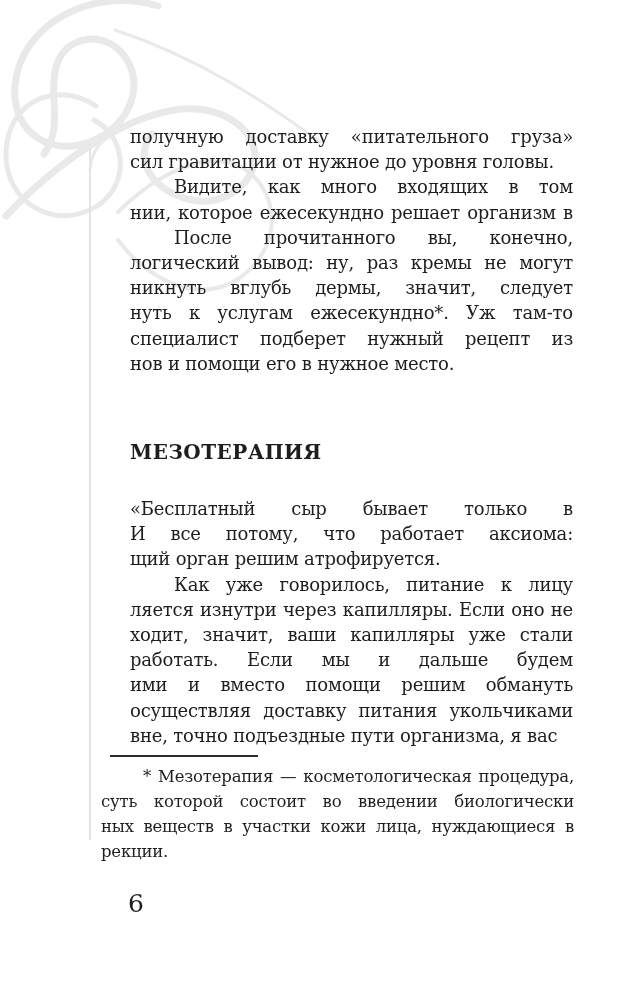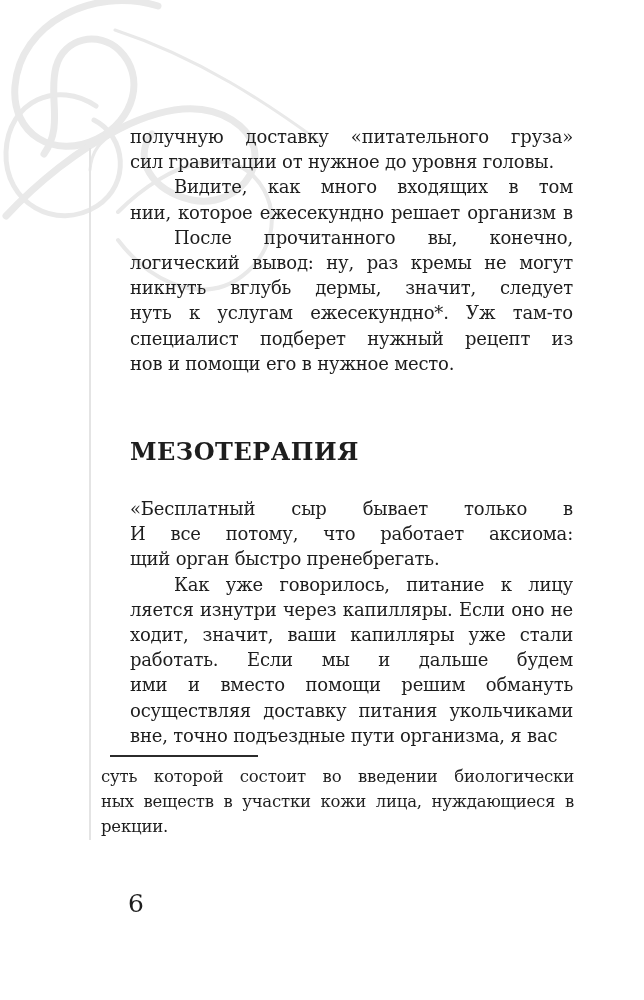--- a/index.html
+++ b/index.html
@@ -27,21 +27,21 @@
   #body-bottom{top:496px;}
   .line{
     height:25.2px;line-height:25.2px;
     text-align:justify;text-align-last:justify;
     overflow:hidden;
   }
   .line.last{text-align-last:left;}
   .line.indent{text-indent:44px;}
   #heading{
     position:absolute;left:130px;top:437px;
-    font-size:24px;font-weight:bold;letter-spacing:0.5px;
+    font-size:20px;font-weight:bold;letter-spacing:0.5px;
     line-height:30px;
   }
   #fn-rule{
     position:absolute;left:110px;top:755px;
     width:148px;height:2px;background:#2b2b2b;
   }
   #footnote{
     position:absolute;left:101px;top:764px;width:473px;
     font-size:16.5px;letter-spacing:-0.2px;
   }
@@ -81,33 +81,34 @@
       <div class="line">нуть к услугам ежесекундно*. Уж там-то точно</div>
       <div class="line">специалист подберет нужный рецепт из витами-</div>
       <div class="line last">нов и помощи его в нужное место.</div>
     </div>
 
   <div id="heading">МЕЗОТЕРАПИЯ</div>
 
   <div id="body-bottom" class="textblock">
       <div class="line">«Бесплатный сыр бывает только в мышеловке».</div>
       <div class="line">И все потому, что работает аксиома: неработаю-</div>
-      <div class="line last">щий орган быстро пренебрегать.</div>
+      <div class="line last">щий орган решим атрофируется.</div>
       <div class="line indent">Как уже говорилось, питание к лицу постав-</div>
       <div class="line">ляется изнутри через капилляры. Если оно не до-</div>
       <div class="line">ходит, значит, ваши капилляры уже стали плохо</div>
       <div class="line">работать. Если мы и дальше будем пренебрегать</div>
       <div class="line">ими и вместо помощи решим обмануть природу,</div>
       <div class="line">осуществляя доставку питания укольчиками из-</div>
       <div class="line last">вне, точно подъездные пути организма, я вас</div>
     </div>
 
   <div id="fn-rule"></div>
 
   <div id="footnote">
+      <div class="line indent">* Мезотерапия — косметологическая процедура,</div>
       <div class="line">суть которой состоит во введении биологически актив-</div>
       <div class="line">ных веществ в участки кожи лица, нуждающиеся в кор-</div>
       <div class="line last">рекции.</div>
     </div>
 
   <div id="folio">6</div>
 
 </div>
 
 </body></html>

